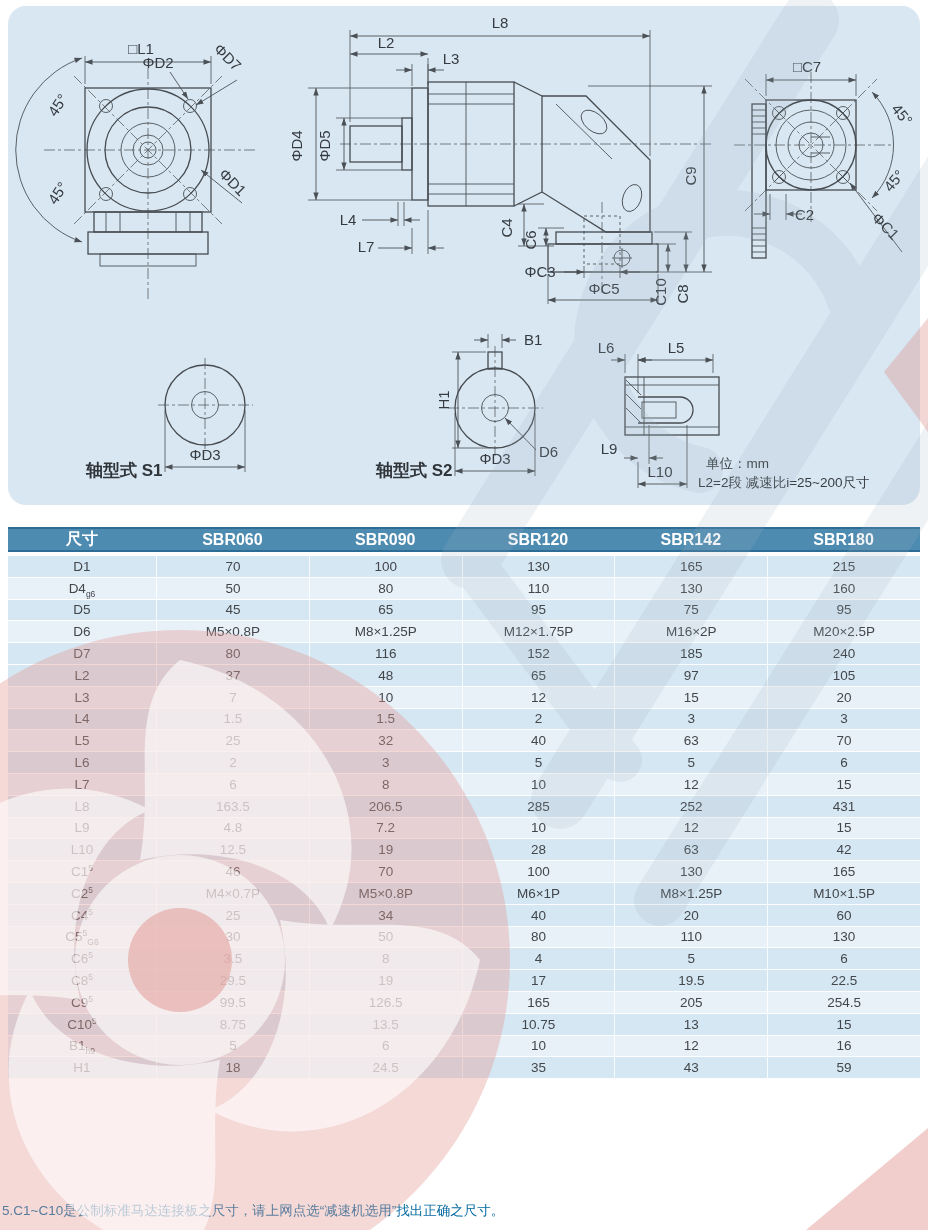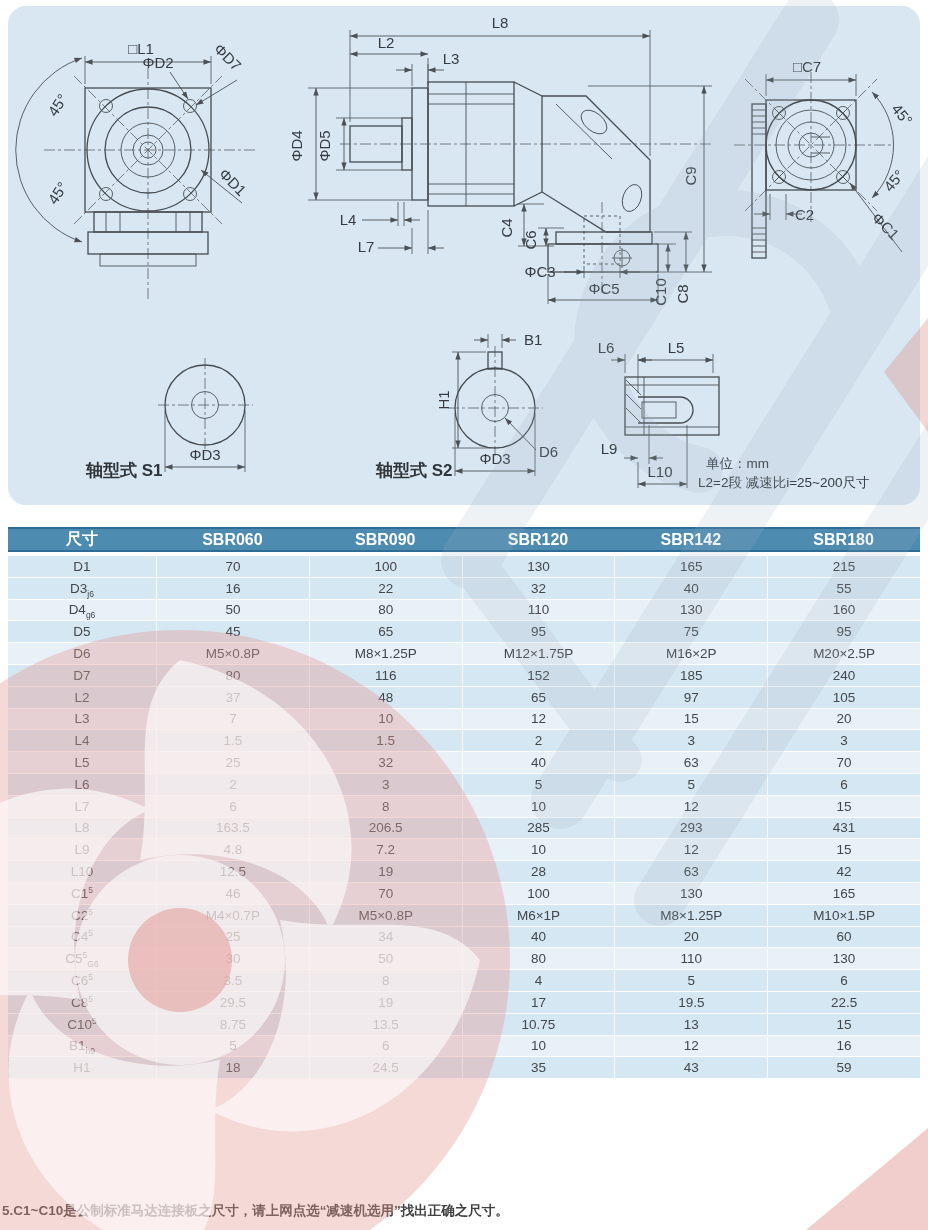--- a/index.html
+++ b/index.html
@@ -30,21 +30,21 @@
   .dim-table td{height:20.8px;padding:0;text-align:center;
                 border-bottom:1px solid rgba(255,255,255,0.95);
                 border-left:1px solid rgba(255,255,255,0.8);}
   .dim-table td:first-child{border-left:none;margin-left:28px;}
   .dim-table tr.a td{background:#e8f1f8;}
   .dim-table tr.b td{background:#d5e7f2;}
   .dim-table tr.sp td{background:transparent;border:none;height:4px;}
   .dim-table sup{font-size:8.5px;vertical-align:super;line-height:0;}
   .dim-table sub{font-size:8.5px;vertical-align:sub;line-height:0;}
   
-  .footer-note{position:absolute;left:2px;top:1202px;font-size:13.5px;color:#404040;font-weight:bold;}
+  .footer-note{position:absolute;left:2px;top:1202px;font-size:13.5px;color:#0369a1;}
   
   .wm{position:absolute;left:0;top:0;pointer-events:none;}
 </style>
 </head>
 <body>
 
 <div class="page">
 
   <div class="panel">
     <svg width="912" height="499" viewBox="0 0 912 499">
@@ -321,28 +321,20 @@
           <td colspan="6"></td>
         </tr>
         <tr class="b">
           <td><span>D1</span></td>
           <td>70</td>
           <td>100</td>
           <td>130</td>
           <td>165</td>
           <td>215</td>
         </tr>
-        <tr class="b">
-          <td><span>D3</span><sub>j6</sub></td>
-          <td>16</td>
-          <td>22</td>
-          <td>32</td>
-          <td>40</td>
-          <td>55</td>
-        </tr>
         <tr class="a">
           <td><span>D4</span><sub>g6</sub></td>
           <td>50</td>
           <td>80</td>
           <td>110</td>
           <td>130</td>
           <td>160</td>
         </tr>
         <tr class="b">
           <td><span>D5</span></td>
@@ -414,21 +406,21 @@
           <td>8</td>
           <td>10</td>
           <td>12</td>
           <td>15</td>
         </tr>
         <tr class="b">
           <td><span>L8</span></td>
           <td>163.5</td>
           <td>206.5</td>
           <td>285</td>
-          <td>293</td>
+          <td>252</td>
           <td>431</td>
         </tr>
         <tr class="a">
           <td><span>L9</span></td>
           <td>4.8</td>
           <td>7.2</td>
           <td>10</td>
           <td>12</td>
           <td>15</td>
         </tr>
@@ -480,20 +472,28 @@
           <td>5</td>
           <td>6</td>
         </tr>
         <tr class="b">
           <td><span>C8</span><sup>5</sup></td>
           <td>29.5</td>
           <td>19</td>
           <td>17</td>
           <td>19.5</td>
           <td>22.5</td>
+        </tr>
+        <tr class="a">
+          <td><span>C9</span><sup>5</sup></td>
+          <td>99.5</td>
+          <td>126.5</td>
+          <td>165</td>
+          <td>205</td>
+          <td>254.5</td>
         </tr>
         <tr class="b">
           <td><span>C10</span><sup>5</sup></td>
           <td>8.75</td>
           <td>13.5</td>
           <td>10.75</td>
           <td>13</td>
           <td>15</td>
         </tr>
         <tr class="a">

